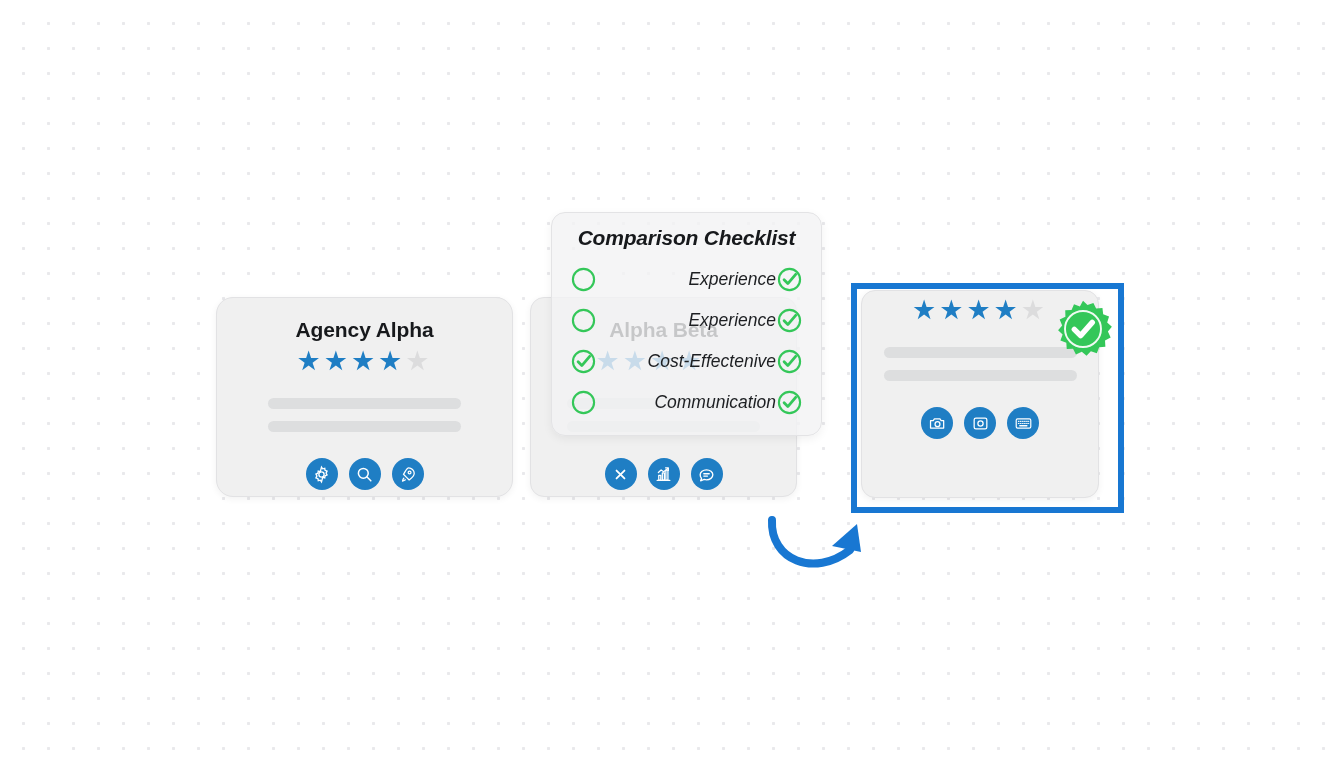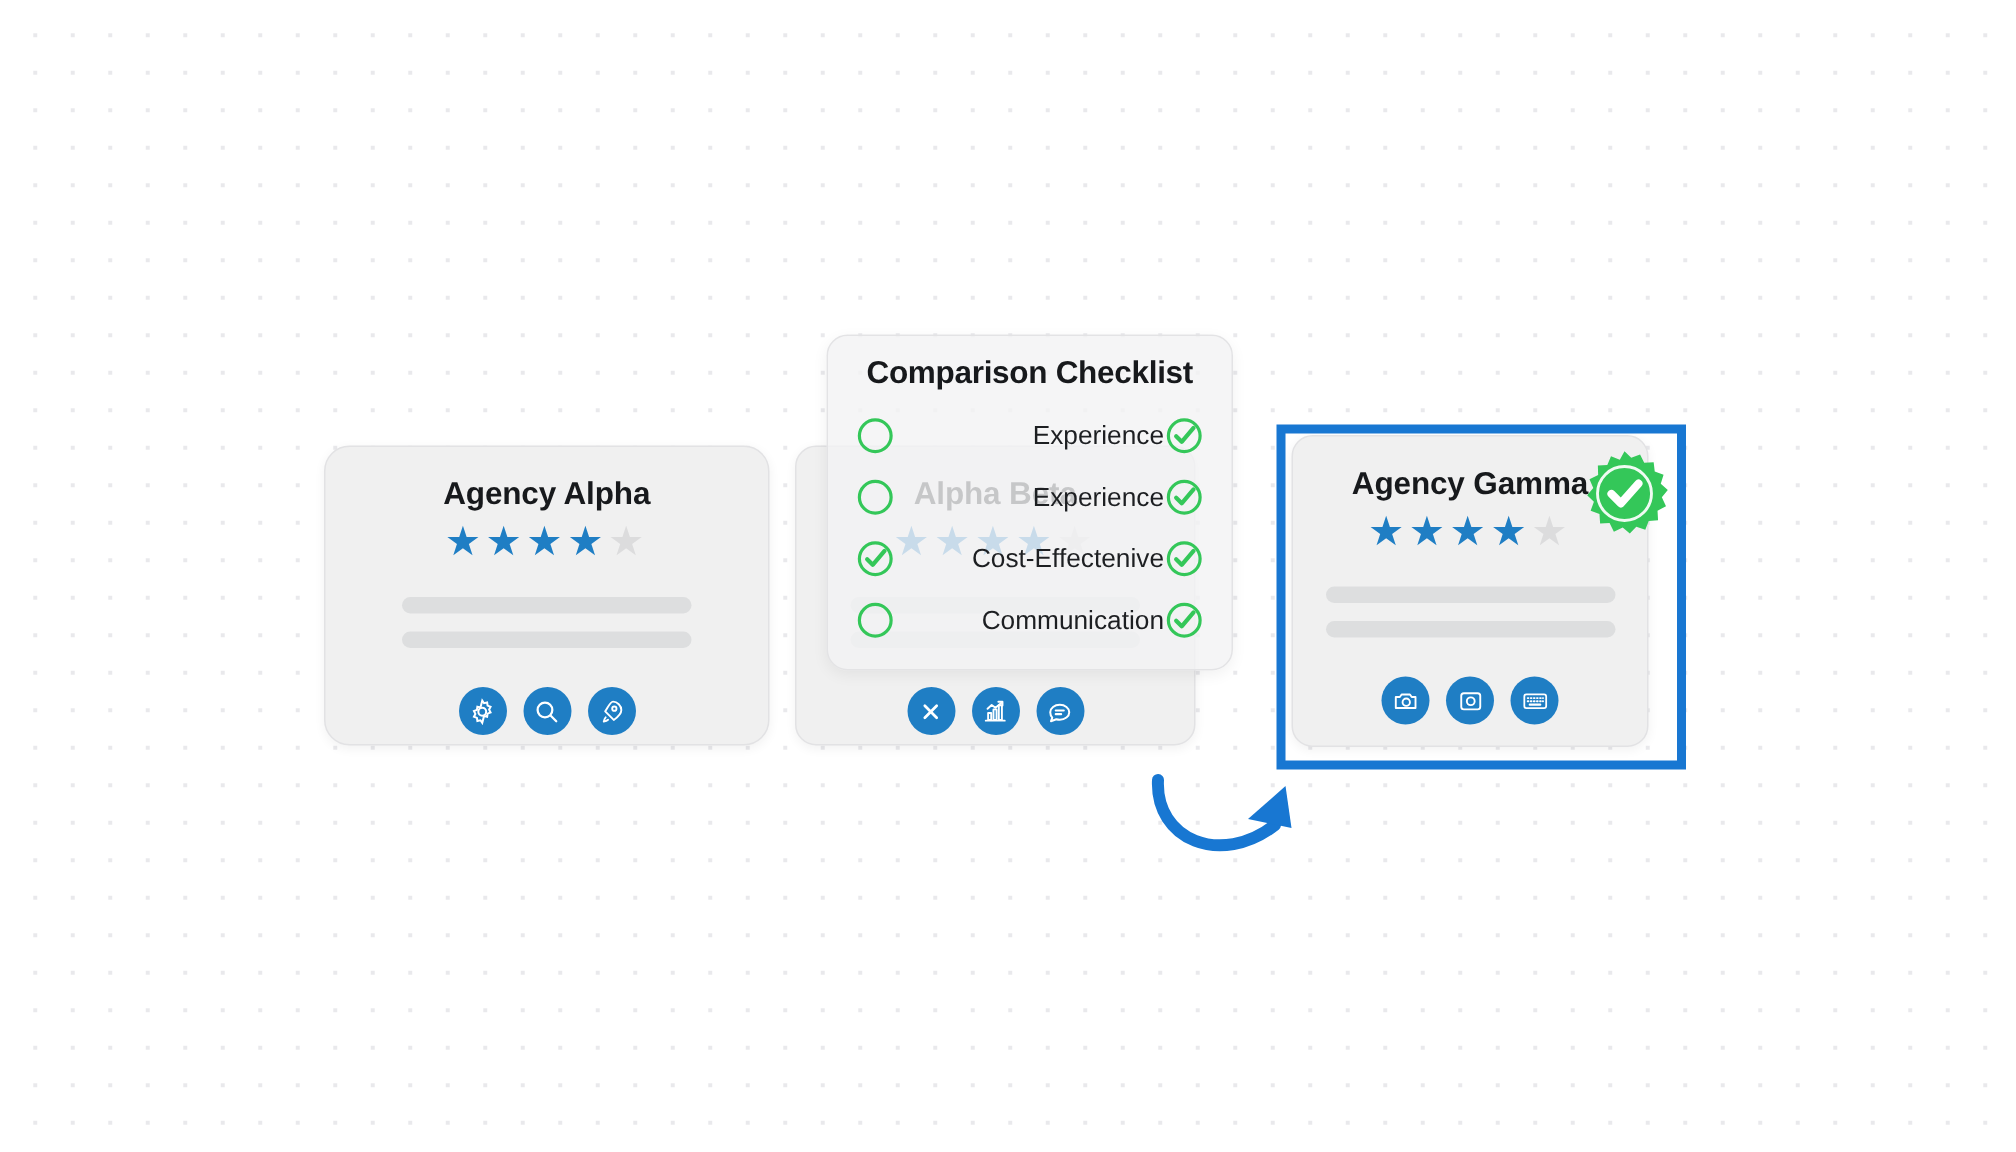--- a/index.html
+++ b/index.html
@@ -105,29 +105,30 @@
     left: 1053px;
     top: 299px;
     width: 60px;
     height: 60px;
   }
 
   
   #checklist {
     position: absolute;
     left: 551px;
-    top: 223px;
+    top: 212px;
     width: 271px;
     height: 224px;
     background: rgba(243,243,244,0.80);
     border: 1px solid #e3e3e5;
     border-radius: 14px;
     box-shadow: 0 3px 10px rgba(0,0,0,0.06);
     box-sizing: border-box;
     z-index: 5;
+    font-style: italic;
   }
   #checklist .cl-title {
     text-align: center;
     font-weight: bold;
     font-size: 21px;
     color: #17191c;
     margin-top: 13px;
     letter-spacing: -0.2px;
   }
   .cl-rows { margin-top: 9px; }
@@ -276,21 +277,20 @@
         <svg class="cl-mark" viewBox="0 0 24 24" fill="none" stroke="#34c759" stroke-width="1.9" stroke-linecap="round" stroke-linejoin="round">
           <circle cx="12" cy="12" r="9.4"></circle>
           <path d="M7.2 12.3l3.3 3.3 7-8.2" stroke-width="2.5"></path>
         </svg>
       </div>
 
     </div>
   </div>
 
   <div class="card" id="card-gamma">
-    <div class="card-title">Agency Gamma</div>
     <div class="stars">
       <span class="star-on">★</span><span class="star-on">★</span><span class="star-on">★</span><span class="star-on">★</span><span class="star-off">★</span>
     </div>
     <div class="skeletons">
       <div class="sk-bar"></div>
       <div class="sk-bar"></div>
     </div>
     <div class="icon-row">
       <div class="icon-circle">
         <svg width="19" height="19" viewBox="0 0 24 24" fill="none" stroke="#ffffff" stroke-width="1.6" stroke-linejoin="round">

